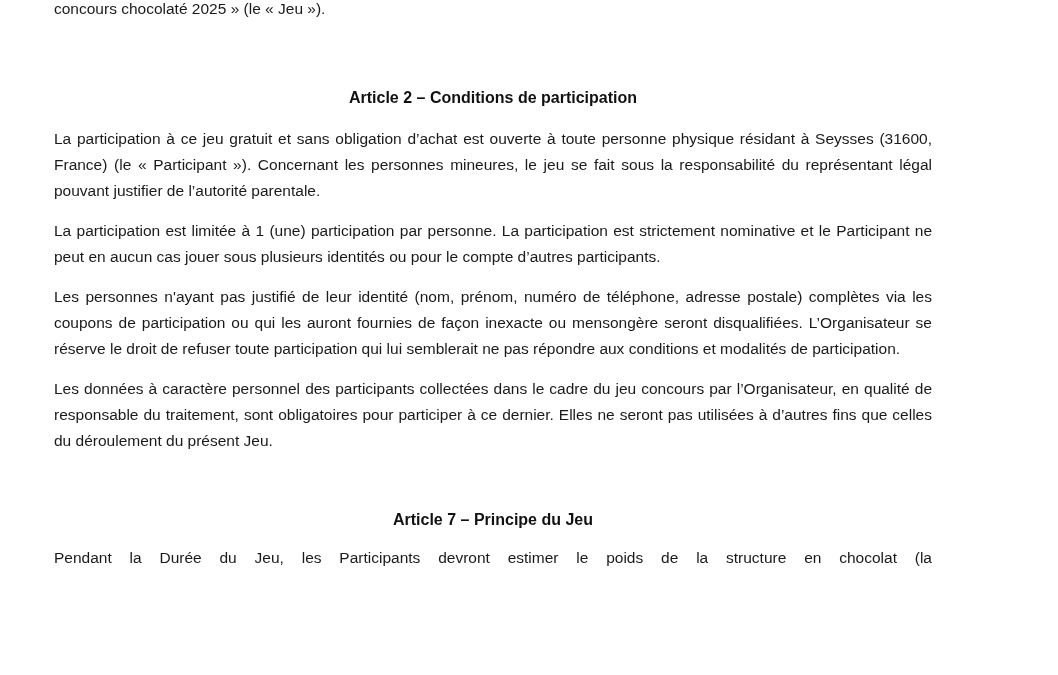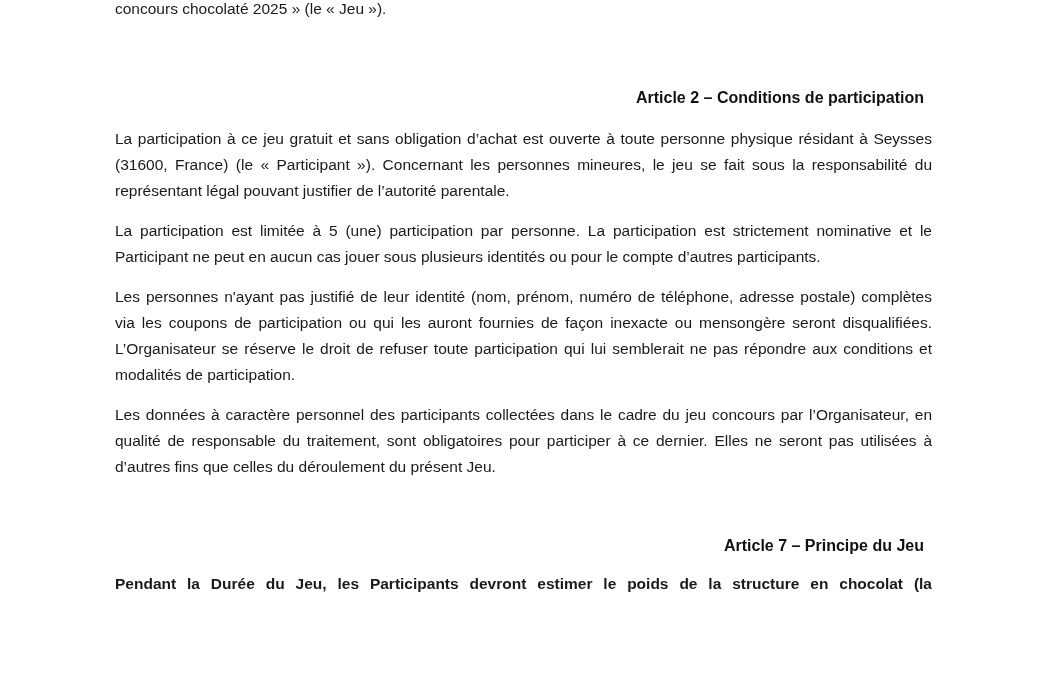--- a/index.html
+++ b/index.html
@@ -11,71 +11,70 @@
     width: 1058px;
     height: 675px;
     overflow: hidden;
     font-family: "Liberation Sans", sans-serif;
     color: #1a1a1a;
   }
   .page {
     box-sizing: border-box;
     width: 1058px;
     height: 675px;
-    padding: 0 126px 0 115px;
+    padding: 0 126px 0 54px;
     background: #ffffff;
     overflow: hidden;
   }
   .body-text {
     margin: 0 0 14px 0;
     font-size: 15.5px;
     line-height: 26px;
     text-align: justify;
     color: #1a1a1a;
   }
   .continuation {
     margin-top: -4px;
     text-align: left;
     margin-bottom: 0;
   }
   .heading {
-    margin: 8px;
+    margin: 0;
     font-size: 16px;
     line-height: 26px;
     font-weight: bold;
     color: #111111;
-    text-align: right;
+    text-align: center;
   }
   .heading-article2 {
     margin-top: 63px;
     margin-bottom: 15px;
   }
   .heading-article3 {
     margin-top: 53px;
     margin-bottom: 12px;
   }
   .force-justify {
     text-align-last: justify;
     margin-bottom: 0;
-    font-weight: bold;
   }
 </style>
 </head>
 <body>
 
 <div class="page">
 
   <p class="body-text continuation">concours chocolaté 2025 » (le « Jeu »).</p>
 
   <h2 class="heading heading-article2">Article 2 – Conditions de participation</h2>
 
   <p class="body-text">La participation à ce jeu gratuit et sans obligation d’achat est ouverte à toute personne physique résidant à Seysses (31600, France) (le « Participant »). Concernant les personnes mineures, le jeu se fait sous la responsabilité du représentant légal pouvant justifier de l’autorité parentale.</p>
 
 
-  <p class="body-text">La participation est limitée à 5 (une) participation par personne. La participation est strictement nominative et le Participant ne peut en aucun cas jouer sous plusieurs identités ou pour le compte d’autres participants.</p>
+  <p class="body-text">La participation est limitée à 1 (une) participation par personne. La participation est strictement nominative et le Participant ne peut en aucun cas jouer sous plusieurs identités ou pour le compte d’autres participants.</p>
 
   <p class="body-text">Les personnes n'ayant pas justifié de leur identité (nom, prénom, numéro de téléphone, adresse postale) complètes via les coupons de participation ou qui les auront fournies de façon inexacte ou mensongère seront disqualifiées. L’Organisateur se réserve le droit de refuser toute participation qui lui semblerait ne pas répondre aux conditions et modalités de participation.</p>
 
   <p class="body-text">Les données à caractère personnel des participants collectées dans le cadre du jeu concours par l’Organisateur, en qualité de responsable du traitement, sont obligatoires pour participer à ce dernier. Elles ne seront pas utilisées à d’autres fins que celles du déroulement du présent Jeu.</p>
 
   <h2 class="heading heading-article3">Article 7 – Principe du Jeu</h2>
 
   <p class="body-text force-justify">Pendant la Durée du Jeu, les Participants devront estimer le poids de la structure en chocolat (la</p>
 
 </div>

